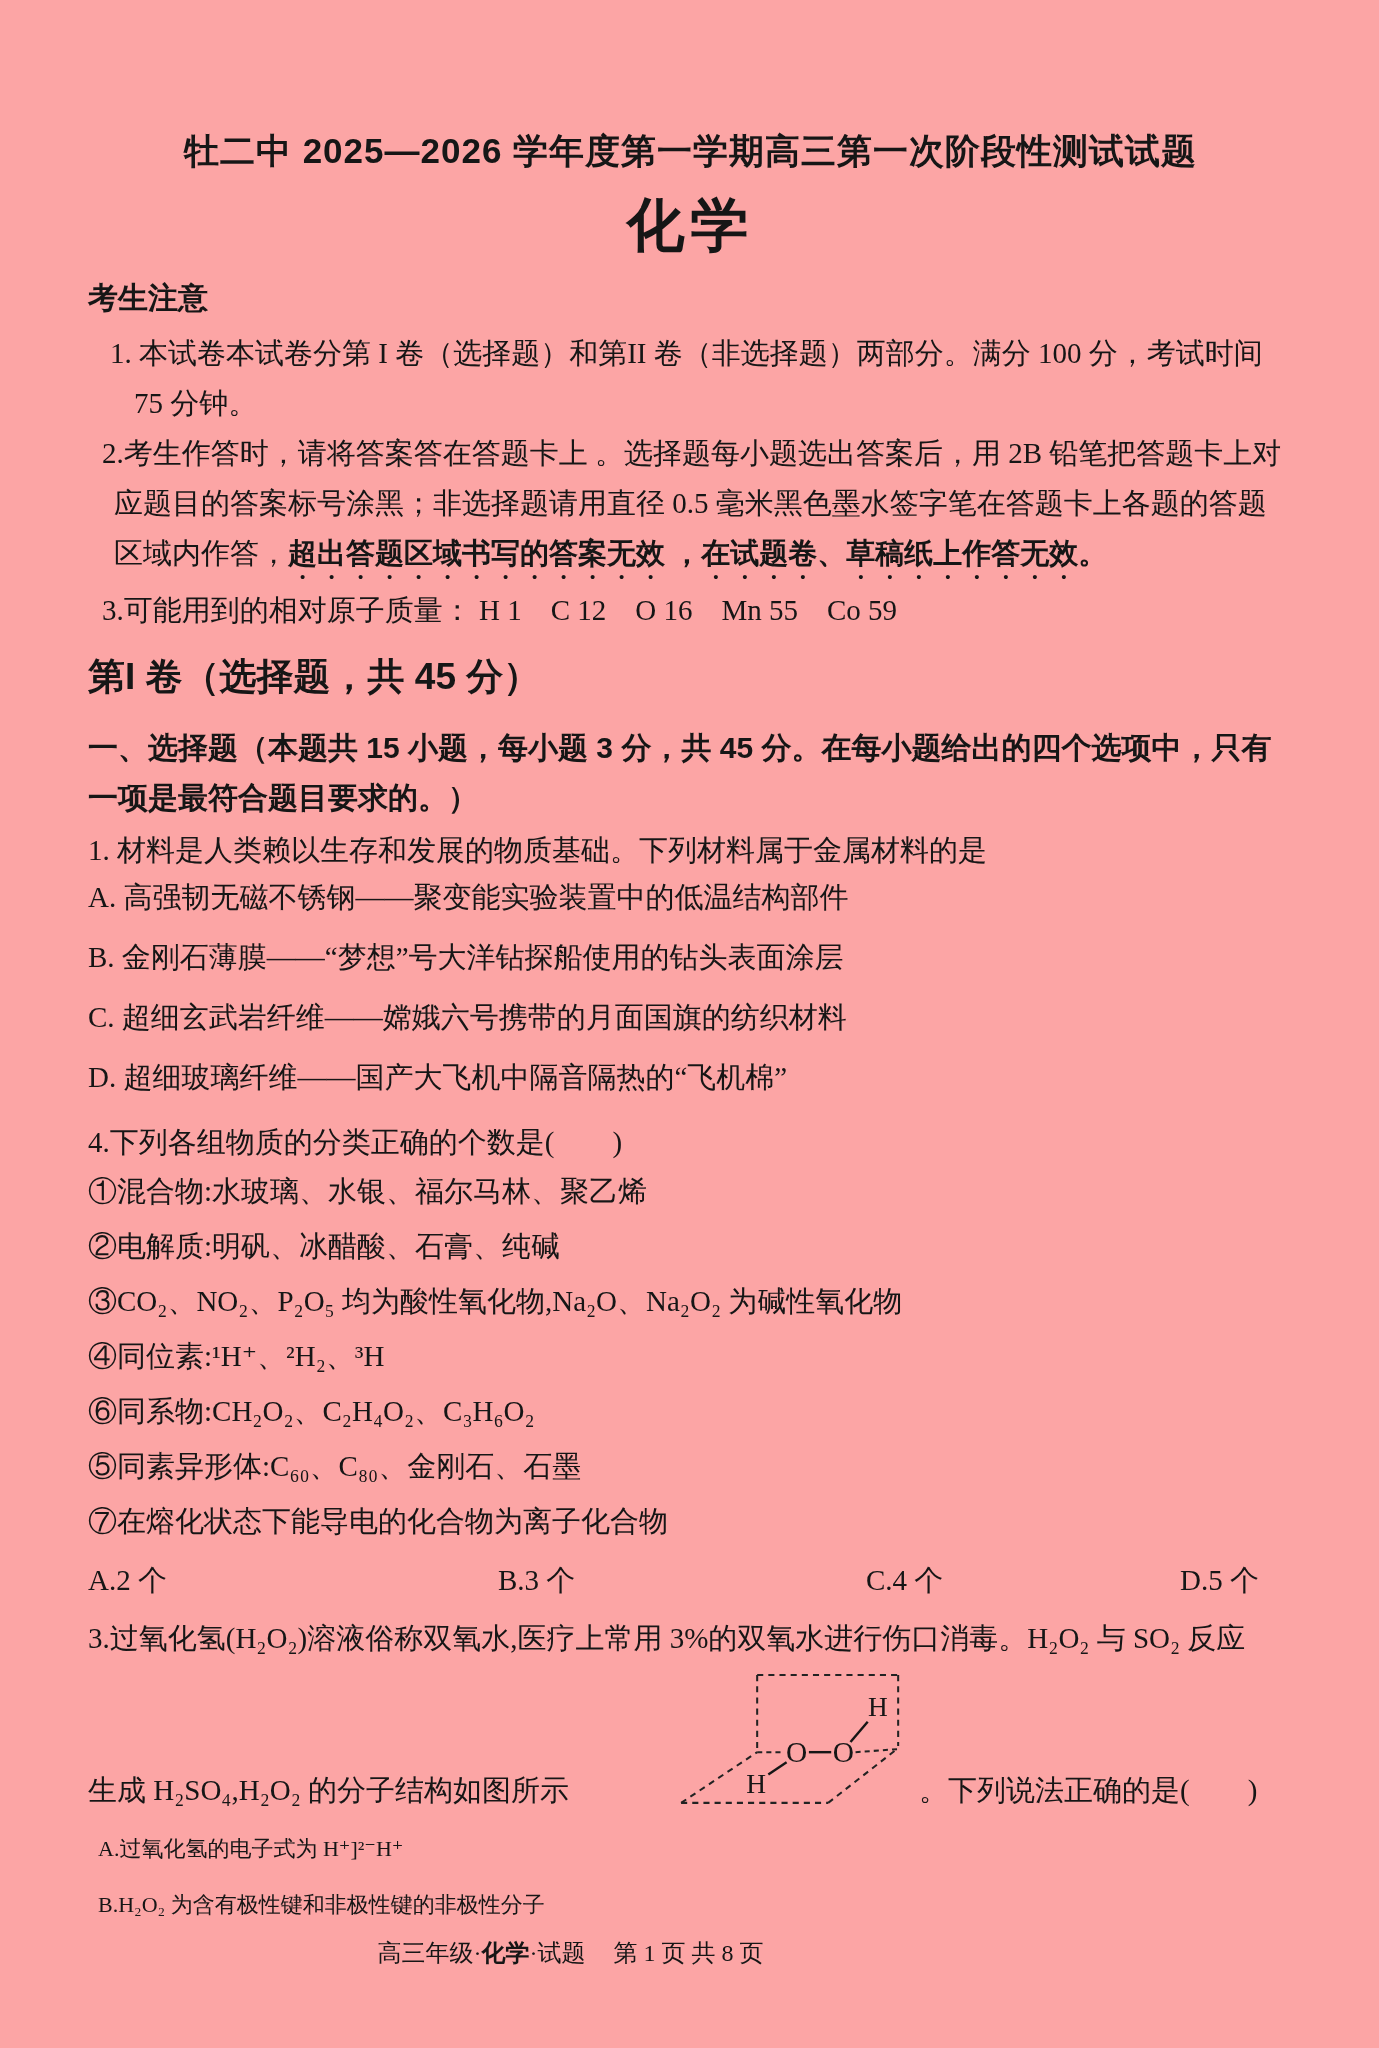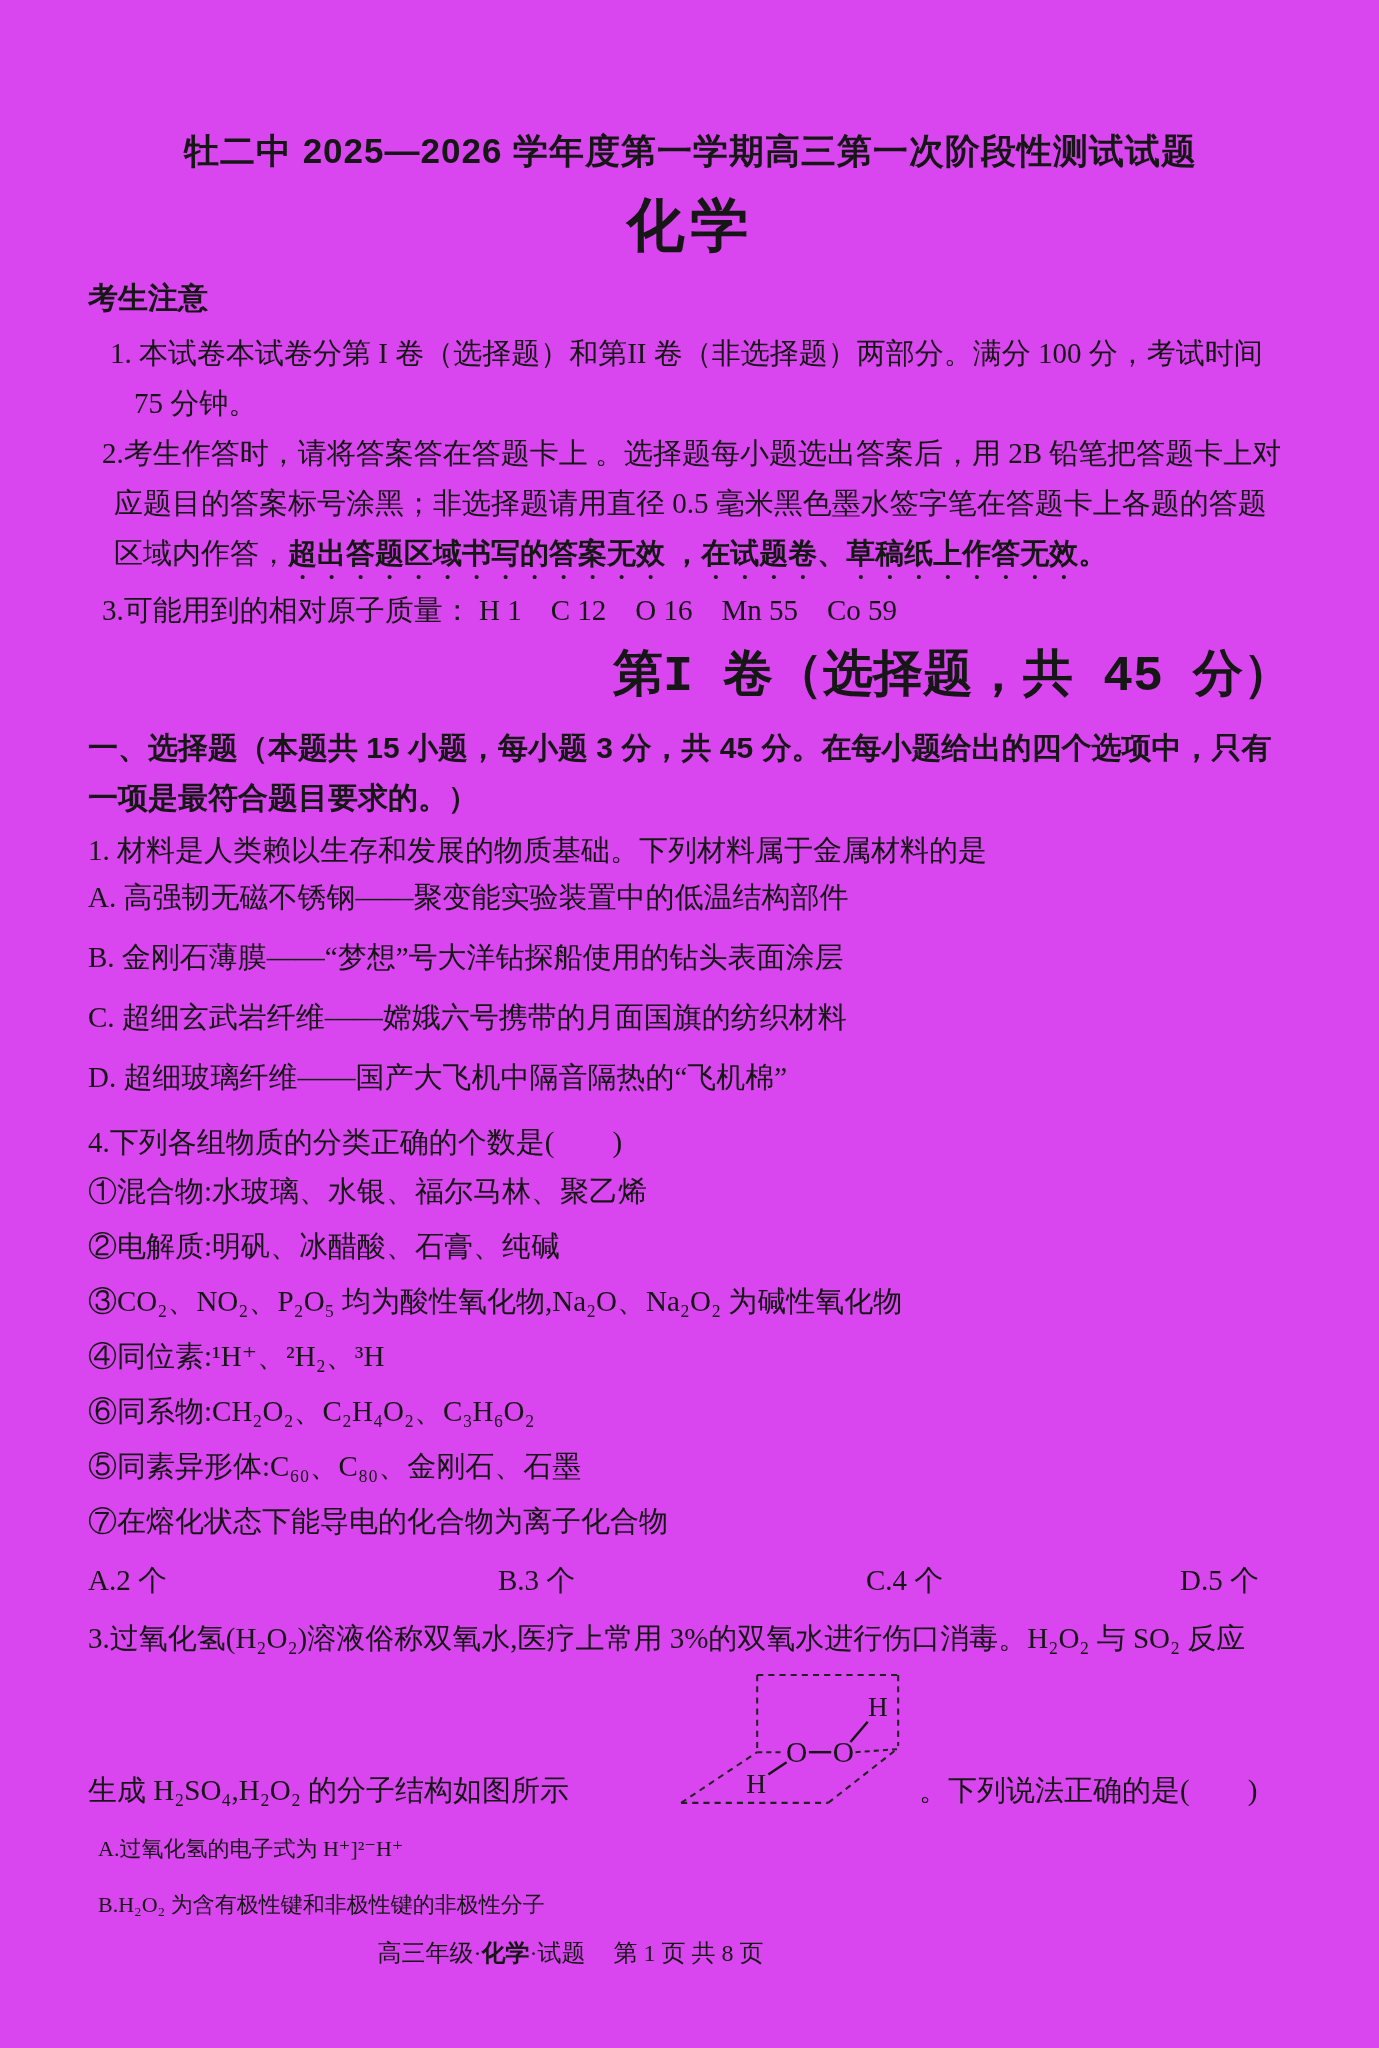--- a/index.html
+++ b/index.html
@@ -1,17 +1,17 @@
 <!DOCTYPE html>
 <html lang="zh"><head>
 <meta charset="utf-8">
 <style>
   html,body{margin:0;padding:0;background:#d9d9d9;}
   .page{
-    width:1379px;height:2048px;background:#d946ef;color:#161616;
+    width:1379px;height:2048px;background:#fca5a5;color:#161616;
     position:relative;overflow:hidden;box-sizing:border-box;
     font-family:"Liberation Serif","DejaVu Serif",serif;
   }
   .content{box-sizing:border-box;padding:128px 86px 0 88px;}
   .hei{font-family:"Liberation Sans","DejaVu Sans",sans-serif;}
 
   .title{
     text-align:center;font-size:35px;font-weight:600;line-height:46px;
     letter-spacing:1px;
   }
@@ -25,21 +25,21 @@
   .notice-item.n1{margin-top:10px;padding-left:46px;text-indent:-24px;}
   .notice-item.n2{padding-left:26px;text-indent:-12px;}
   .notice-item.n3{padding-left:26px;text-indent:-12px;}
   .notice-em{
     font-weight:700;
     -webkit-text-emphasis:filled dot;-webkit-text-emphasis-position:under right;
     text-emphasis:filled dot;text-emphasis-position:under right;
   }
 
   .section-heading{
-    text-align:right;font-size:50px;font-weight:700;line-height:52px;margin-top:16px;font-family:Liberation Mono, monospace;
+    text-align:left;font-size:37px;font-weight:700;line-height:52px;margin-top:16px;
   }
   .section-intro{
     font-size:30px;font-weight:700;line-height:50px;margin:20px 0 0 0;
   }
 
   .stem{font-size:29px;line-height:42px;margin:6px 0 0 0;}
   .q-options{margin-top:10px;}
   .q-option{font-size:29px;line-height:32px;margin:1px 0 28px 0;}
 
   .q2-item{font-size:29px;line-height:33px;margin:0 0 22px 0;}

